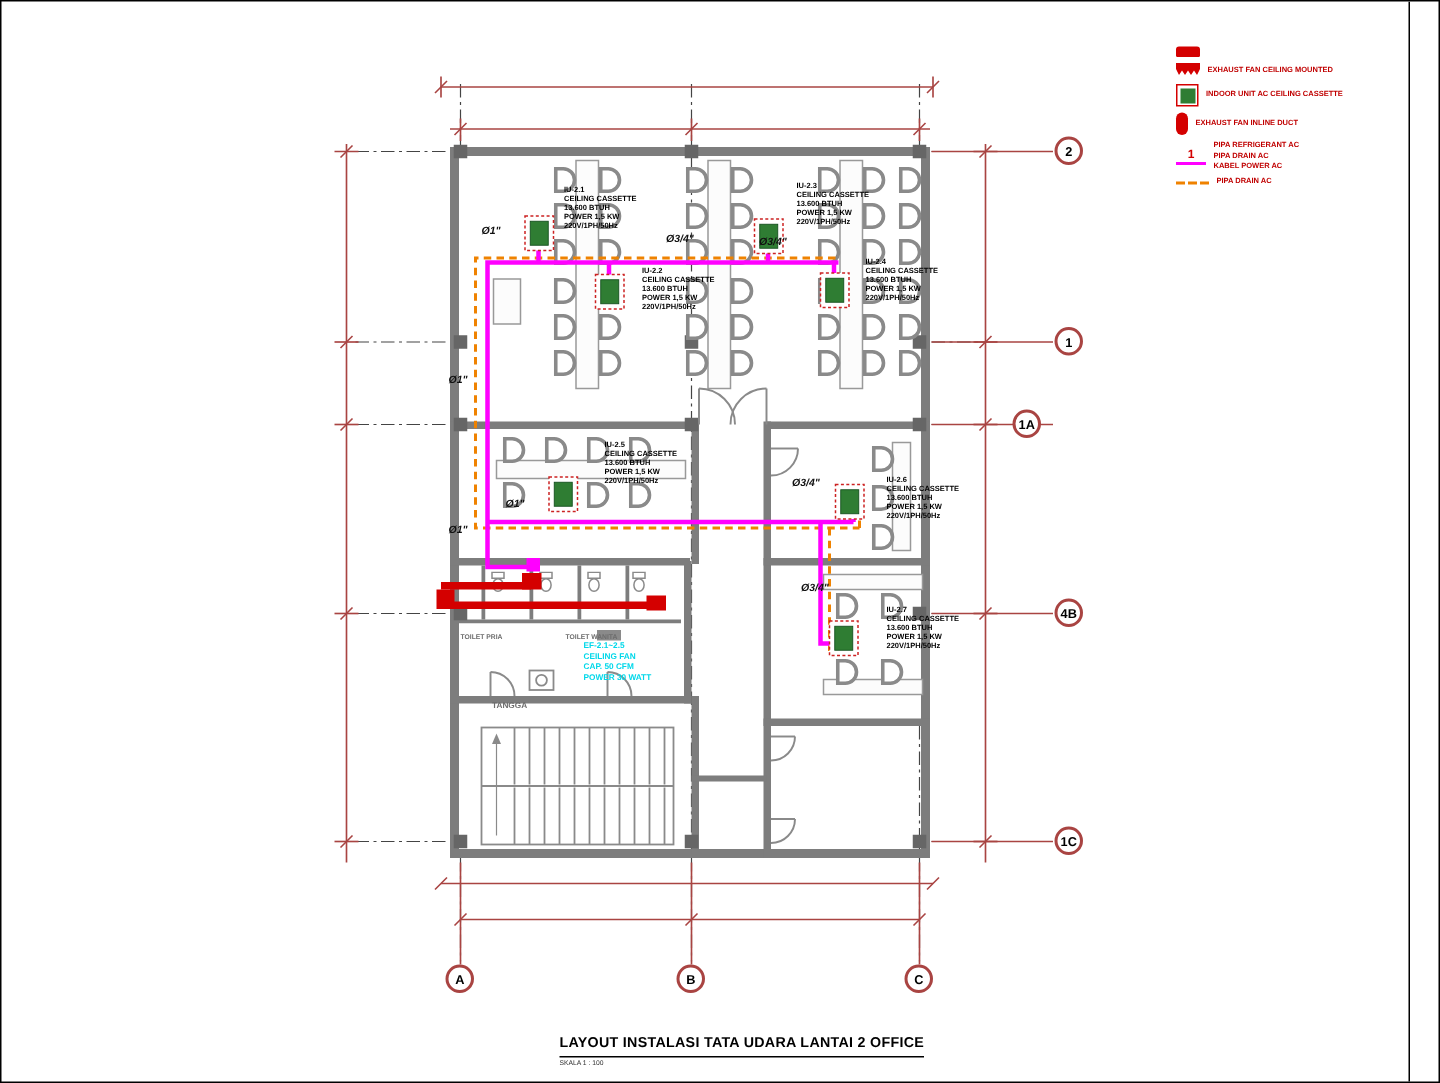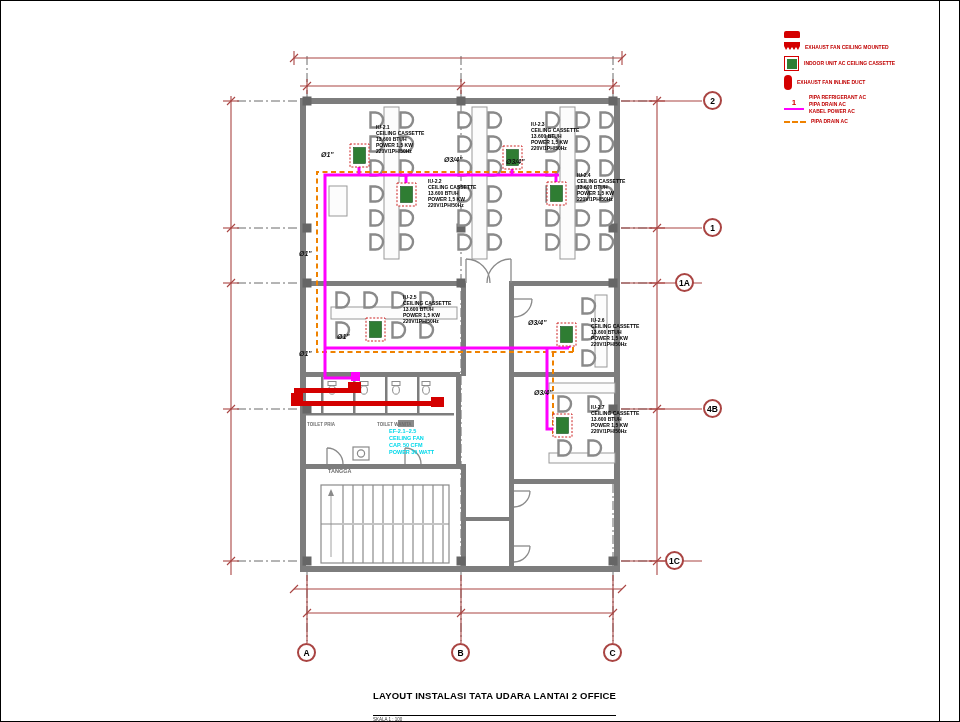--- a/index.html
+++ b/index.html
@@ -27,21 +27,21 @@
            border-bottom:2.5px solid #ff00ff;line-height:1.1;}
   .sym-drain{width:22px;height:0;border-top:2px dashed #ef8200;}
   
   .ef{position:absolute;left:388px;top:427px;color:#00d8ea;font-size:5.5px;font-weight:bold;
       line-height:1.25;white-space:nowrap;}
   
   .rmlbl{position:absolute;font-size:4.5px;font-weight:bold;color:#6d6d6d;white-space:nowrap;}
   
   .title-block{position:absolute;left:372px;top:684px;width:250px;}
   .title-main{font-size:9.5px;font-weight:bold;color:#000;letter-spacing:.2px;white-space:nowrap;
-              border-bottom:1.6px solid #000;padding-bottom:14px;display:inline-block;}
+              border-bottom:1.6px solid #000;padding-bottom:3px;display:inline-block;}
   .title-scale{font-size:4.5px;color:#333;margin-top:1px;}
   .frame-line{position:absolute;left:938px;top:0;width:0;height:722px;border-left:1px solid #000;}
 </style>
 </head>
 <body>
 
 <div class="page">
   <div class="frame-line"></div>
 
   <svg class="plan" width="960" height="722" viewBox="0 0 960 722">
@@ -428,21 +428,21 @@
     </div>
   <div class="bubble" style="left:702px;top:217px">
       <span>1</span>
     </div>
   <div class="bubble" style="left:674px;top:272px">
       <span>1A</span>
     </div>
   <div class="bubble" style="left:702px;top:398px">
       <span>4B</span>
     </div>
-  <div class="bubble" style="left:664px;top:550px">
+  <div class="bubble" style="left:702px;top:550px">
       <span>1C</span>
     </div>
 
   <div class="bubble" style="left:296px;top:642px">
       <span>A</span>
     </div>
   <div class="bubble" style="left:450px;top:642px">
       <span>B</span>
     </div>
   <div class="bubble" style="left:602px;top:642px">

